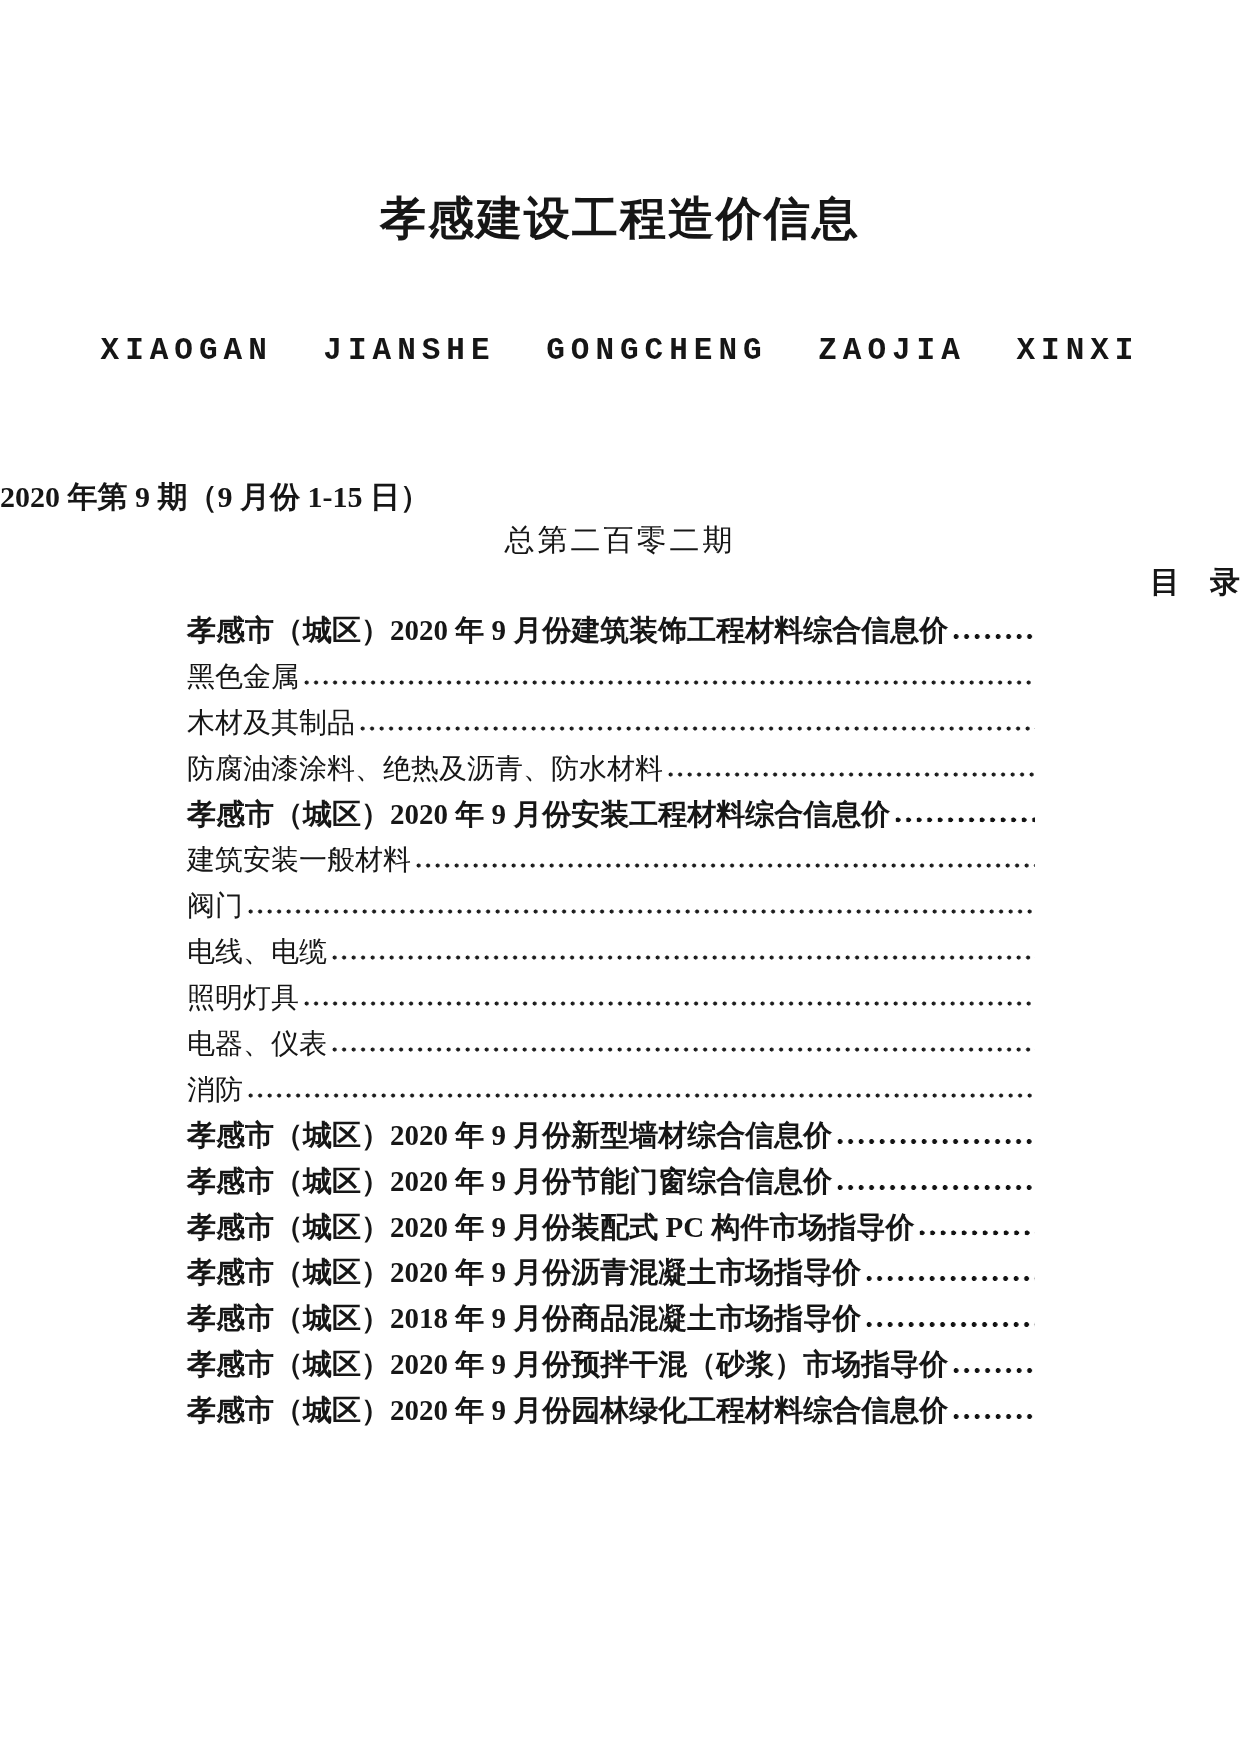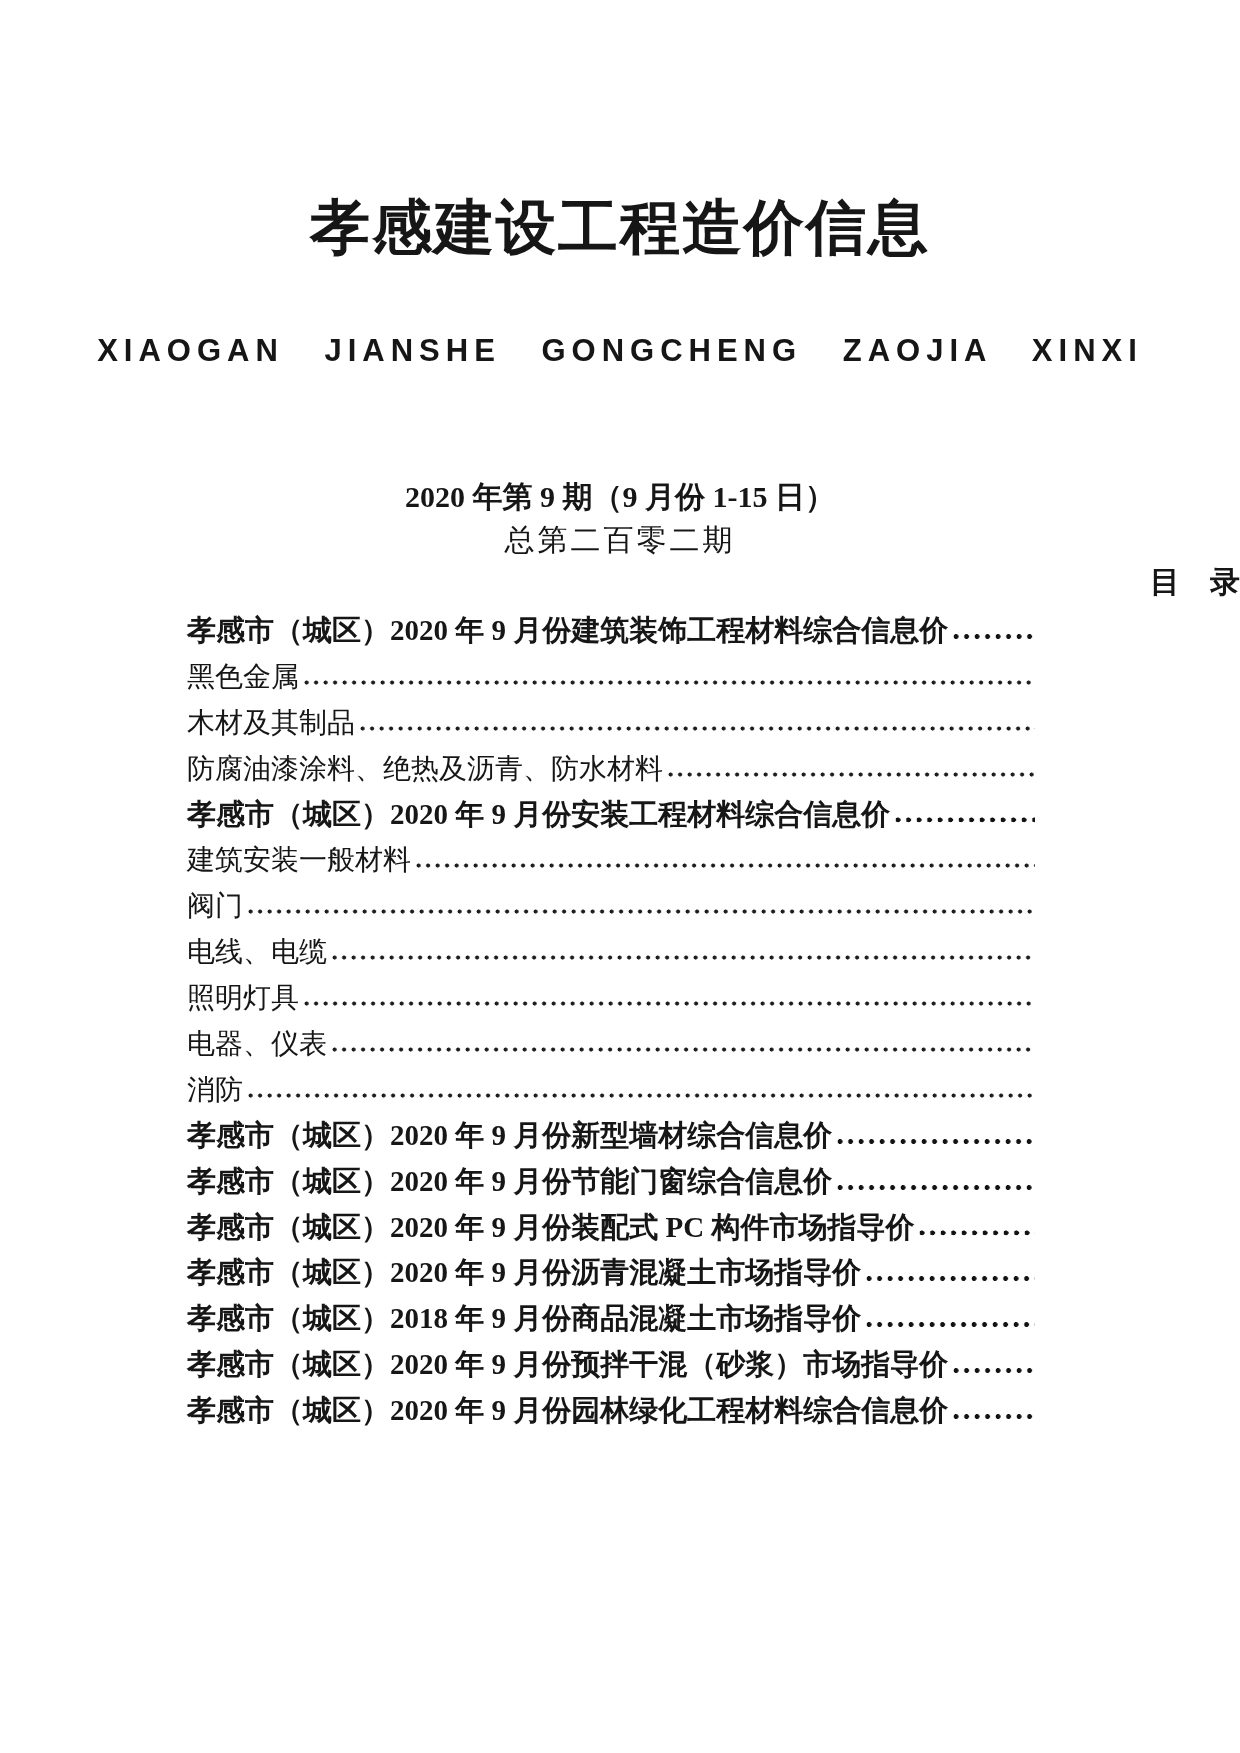--- a/index.html
+++ b/index.html
@@ -16,44 +16,44 @@
     color: #161616;
     font-family: "Liberation Serif", serif;
     overflow: hidden;
   }
   .doc-title {
     position: absolute;
     top: 188px;
     left: 0;
     width: 100%;
     text-align: center;
-    font-size: 60px;
+    font-size: 46px;
     font-weight: 700;
     letter-spacing: 2px;
     font-family: "Liberation Serif", serif;
   }
   .doc-pinyin {
     position: absolute;
     top: 333px;
     left: 0;
     width: 100%;
     text-align: center;
-    font-family: Liberation Sans, sans-serif;
+    font-family: Liberation Mono, monospace;
     font-weight: 600;
     font-size: 31px;
     letter-spacing: 6px;
     word-spacing: 26px;
     white-space: nowrap;
   }
   .issue-line {
     position: absolute;
     top: 477px;
     left: 0;
     width: 100%;
-    text-align: center;
+    text-align: left;
     font-size: 30px;
     font-weight: 700;
   }
   .volume-line {
     position: absolute;
     top: 520px;
     left: 0;
     width: 100%;
     text-align: center;
     font-size: 30px;

